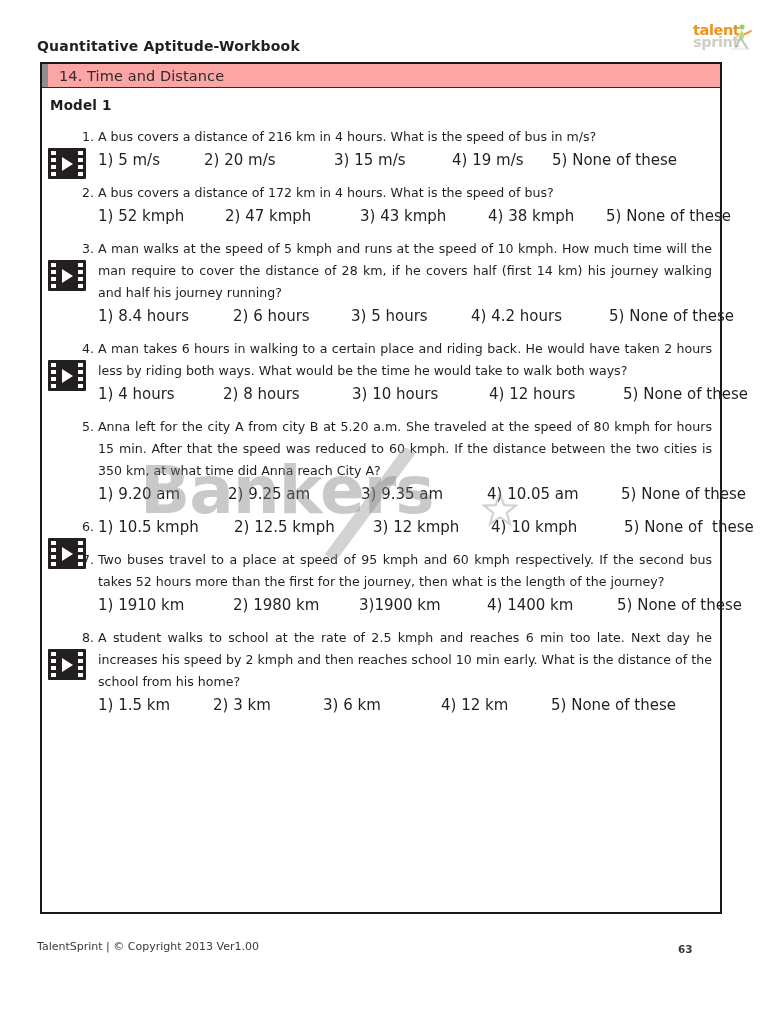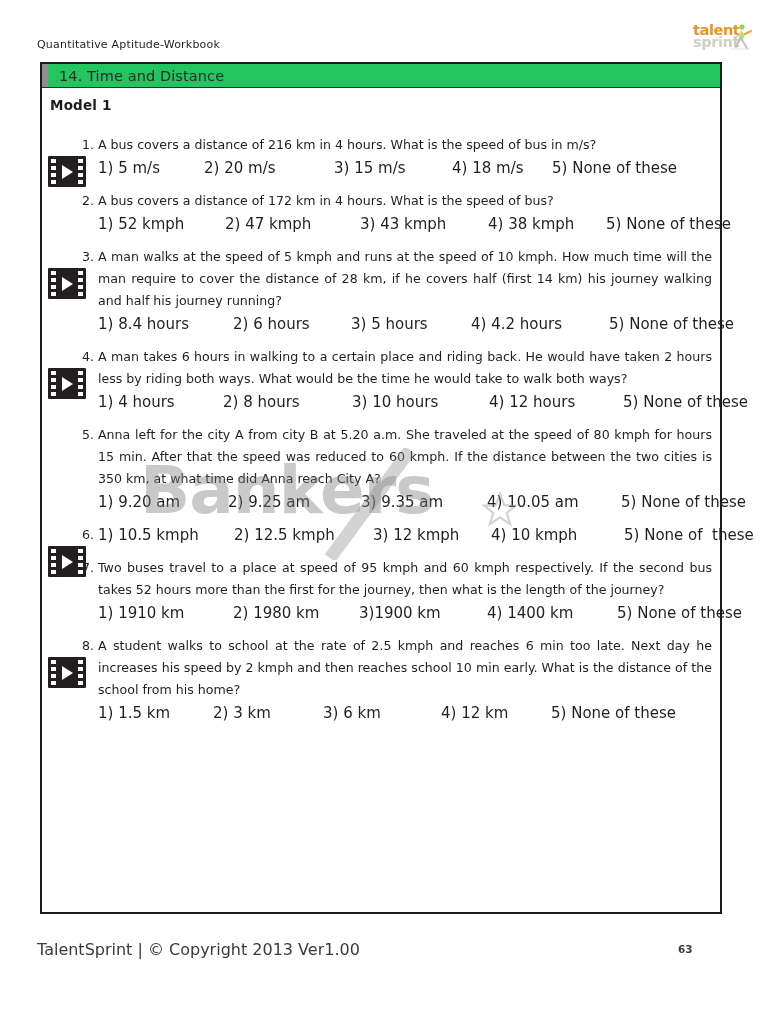--- a/index.html
+++ b/index.html
@@ -27,22 +27,22 @@
 
   
   .page-header {
     position: absolute;
     left: 0; top: 0;
     width: 768px; height: 58px;
   }
   .workbook-title {
     position: absolute;
     left: 37px; top: 38px;
-    font-size: 11px;
-    font-weight: normal;
+    font-size: 14px;
+    font-weight: bold;
     letter-spacing: 0.2px;
     white-space: nowrap;
   }
 
   
   .brand-logo {
     position: absolute;
     left: 691px; top: 22px;
     width: 62px; height: 34px;
   }
@@ -78,21 +78,21 @@
     border: 2px solid #1a1a1a;
     background: transparent;
     box-sizing: border-box;
   }
 
   
   .section-bar {
     position: absolute;
     left: 42px; top: 64px;
     width: 678px; height: 24px;
-    background: #22c55e;
+    background: #fca5a5;
     border-bottom: 1px solid #2b2b2b;
     box-sizing: border-box;
     display: flex;
     align-items: center;
   }
   .section-bar .bar-accent {
     width: 6px;
     height: 100%;
     background: #8f8f8f;
     flex: 0 0 auto;
@@ -138,21 +138,21 @@
     line-height: 22px;
   }
   .q-text {
     font-size: 12.6px;
     line-height: 22px;
     color: #231f20;
     text-align: justify;
     text-justify: inter-word;
     margin: 0;
   }
-  .q-text.nojust { text-align: left; margin-top: 8px; }
+  .q-text.nojust { text-align: left; }
 
   .options {
     display: flex;
     font-size: 15px;
     line-height: 22px;
     color: #231f20;
     margin-top: 1px;
     white-space: pre;
     gap: 8px;
   }
@@ -231,21 +231,21 @@
 
   
   .page-footer {
     position: absolute;
     left: 0; top: 940px;
     width: 768px;
   }
   .footer-left {
     position: absolute;
     left: 37px; top: 0;
-    font-size: 16px;
+    font-size: 11px;
     color: #3a3a3a;
     white-space: nowrap;
   }
   .footer-page {
     position: absolute;
     left: 678px; top: 3px;
     font-size: 10.5px;
     font-weight: bold;
     color: #3a3a3a;
     text-align: center;
@@ -295,21 +295,21 @@
           </span>
           <span class="sprockets-r">
             <span class="hole"></span>
             <span class="hole"></span>
             <span class="hole"></span>
             <span class="hole"></span>
           </span>
           <span class="play"></span>
         </span>
         <p class="q-text nojust">A bus covers a distance of 216 km in 4 hours. What is the speed of bus in m/s?</p>
-        <div class="options"><span class="opt" style="min-width:98px">1) 5 m/s</span><span class="opt" style="min-width:122px">2) 20 m/s</span><span class="opt" style="min-width:110px">3) 15 m/s</span><span class="opt" style="min-width:92px">4) 18 m/s</span><span class="opt">5) None of these</span></div>
+        <div class="options"><span class="opt" style="min-width:98px">1) 5 m/s</span><span class="opt" style="min-width:122px">2) 20 m/s</span><span class="opt" style="min-width:110px">3) 15 m/s</span><span class="opt" style="min-width:92px">4) 19 m/s</span><span class="opt">5) None of these</span></div>
       </div>
       <div class="question">
         <span class="q-number">2.</span>
         <p class="q-text nojust">A bus covers a distance of 172 km in 4 hours. What is the speed of bus?</p>
         <div class="options"><span class="opt" style="min-width:119px">1) 52 kmph</span><span class="opt" style="min-width:127px">2) 47 kmph</span><span class="opt" style="min-width:120px">3) 43 kmph</span><span class="opt" style="min-width:110px">4) 38 kmph</span><span class="opt">5) None of these</span></div>
       </div>
       <div class="question">
         <span class="q-number">3.</span>
         <span class="video-icon" style="top:22px">
           <span class="sprockets-l">

